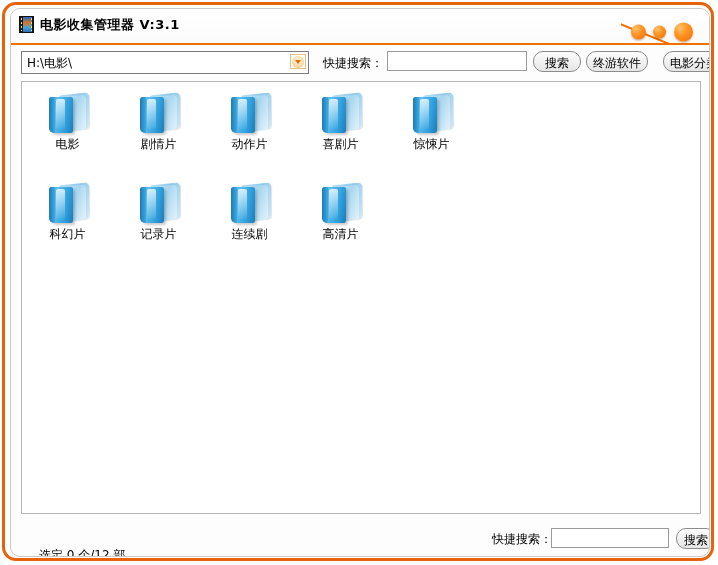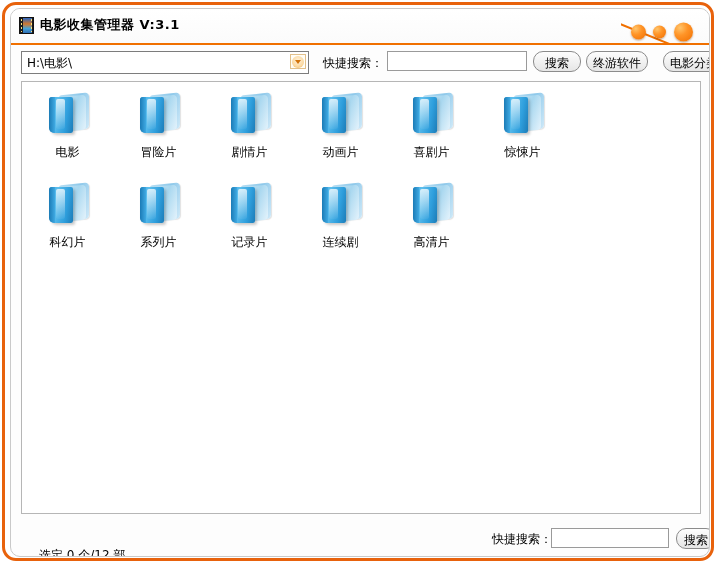--- a/index.html
+++ b/index.html
@@ -61,21 +61,20 @@
     left: 0; top: 0;
     width: 700px; height: 36px;
     background: linear-gradient(#ffffff, #fbfbfb);
     border-bottom: 2px solid #F07000;
     box-sizing: border-box;
   }
   .title-left {
     position: absolute;
     left: 8px; top: 7px;
     display: flex;
-    align-items: center;
     gap: 6px;
   }
   .film-icon {
     width: 15px; height: 17px;
     background:
       linear-gradient(90deg,
         #1a1a1a 0px, #1a1a1a 3px,
         transparent 3px, transparent 12px,
         #1a1a1a 12px, #1a1a1a 15px),
       linear-gradient(180deg, #2a66c0, #d4782a 40%, #47a3d6 70%, #2f6fb5);
@@ -293,21 +292,21 @@
     border-radius: 3px 0 0 5px;
   }
   .folder-icon .gloss {
     position: absolute;
     left: 13px; top: 7px;
     width: 9px; height: 30px;
     background: linear-gradient(180deg, rgba(255,255,255,.75), rgba(255,255,255,.05));
     border-radius: 2px;
   }
   .folder-label {
-    margin-top: 8px;
+    margin-top: 0;
     font-size: 12px;
     color: #000;
     text-align: center;
     white-space: nowrap;
     font-family: "DejaVu Sans", "Liberation Sans", sans-serif;
   }
 
   
   .statusbar {
     position: absolute;
@@ -412,41 +411,31 @@
             <div class="folder-label">电影</div>
           </div>
           <div class="folder-item">
             <div class="folder-icon">
               <div class="leaf l1"></div>
                 <div class="leaf l2"></div>
               <div class="front"></div>
                 <div class="spine"></div>
                 <div class="gloss"></div>
             </div>
-            <div class="folder-label">冒险片</div>
-          </div>
-          <div class="folder-item">
-            <div class="folder-icon">
-              <div class="leaf l1"></div>
-                <div class="leaf l2"></div>
-              <div class="front"></div>
-                <div class="spine"></div>
-                <div class="gloss"></div>
-            </div>
             <div class="folder-label">剧情片</div>
           </div>
           <div class="folder-item">
             <div class="folder-icon">
               <div class="leaf l1"></div>
                 <div class="leaf l2"></div>
               <div class="front"></div>
                 <div class="spine"></div>
                 <div class="gloss"></div>
             </div>
-            <div class="folder-label">动画片</div>
+            <div class="folder-label">动作片</div>
           </div>
           <div class="folder-item">
             <div class="folder-icon">
               <div class="leaf l1"></div>
                 <div class="leaf l2"></div>
               <div class="front"></div>
                 <div class="spine"></div>
                 <div class="gloss"></div>
             </div>
             <div class="folder-label">喜剧片</div>
@@ -466,30 +455,20 @@
         <div class="grid-row">
           <div class="folder-item">
             <div class="folder-icon">
               <div class="leaf l1"></div>
                 <div class="leaf l2"></div>
               <div class="front"></div>
                 <div class="spine"></div>
                 <div class="gloss"></div>
             </div>
             <div class="folder-label">科幻片</div>
-          </div>
-          <div class="folder-item">
-            <div class="folder-icon">
-              <div class="leaf l1"></div>
-                <div class="leaf l2"></div>
-              <div class="front"></div>
-                <div class="spine"></div>
-                <div class="gloss"></div>
-            </div>
-            <div class="folder-label">系列片</div>
           </div>
           <div class="folder-item">
             <div class="folder-icon">
               <div class="leaf l1"></div>
                 <div class="leaf l2"></div>
               <div class="front"></div>
                 <div class="spine"></div>
                 <div class="gloss"></div>
             </div>
             <div class="folder-label">记录片</div>

